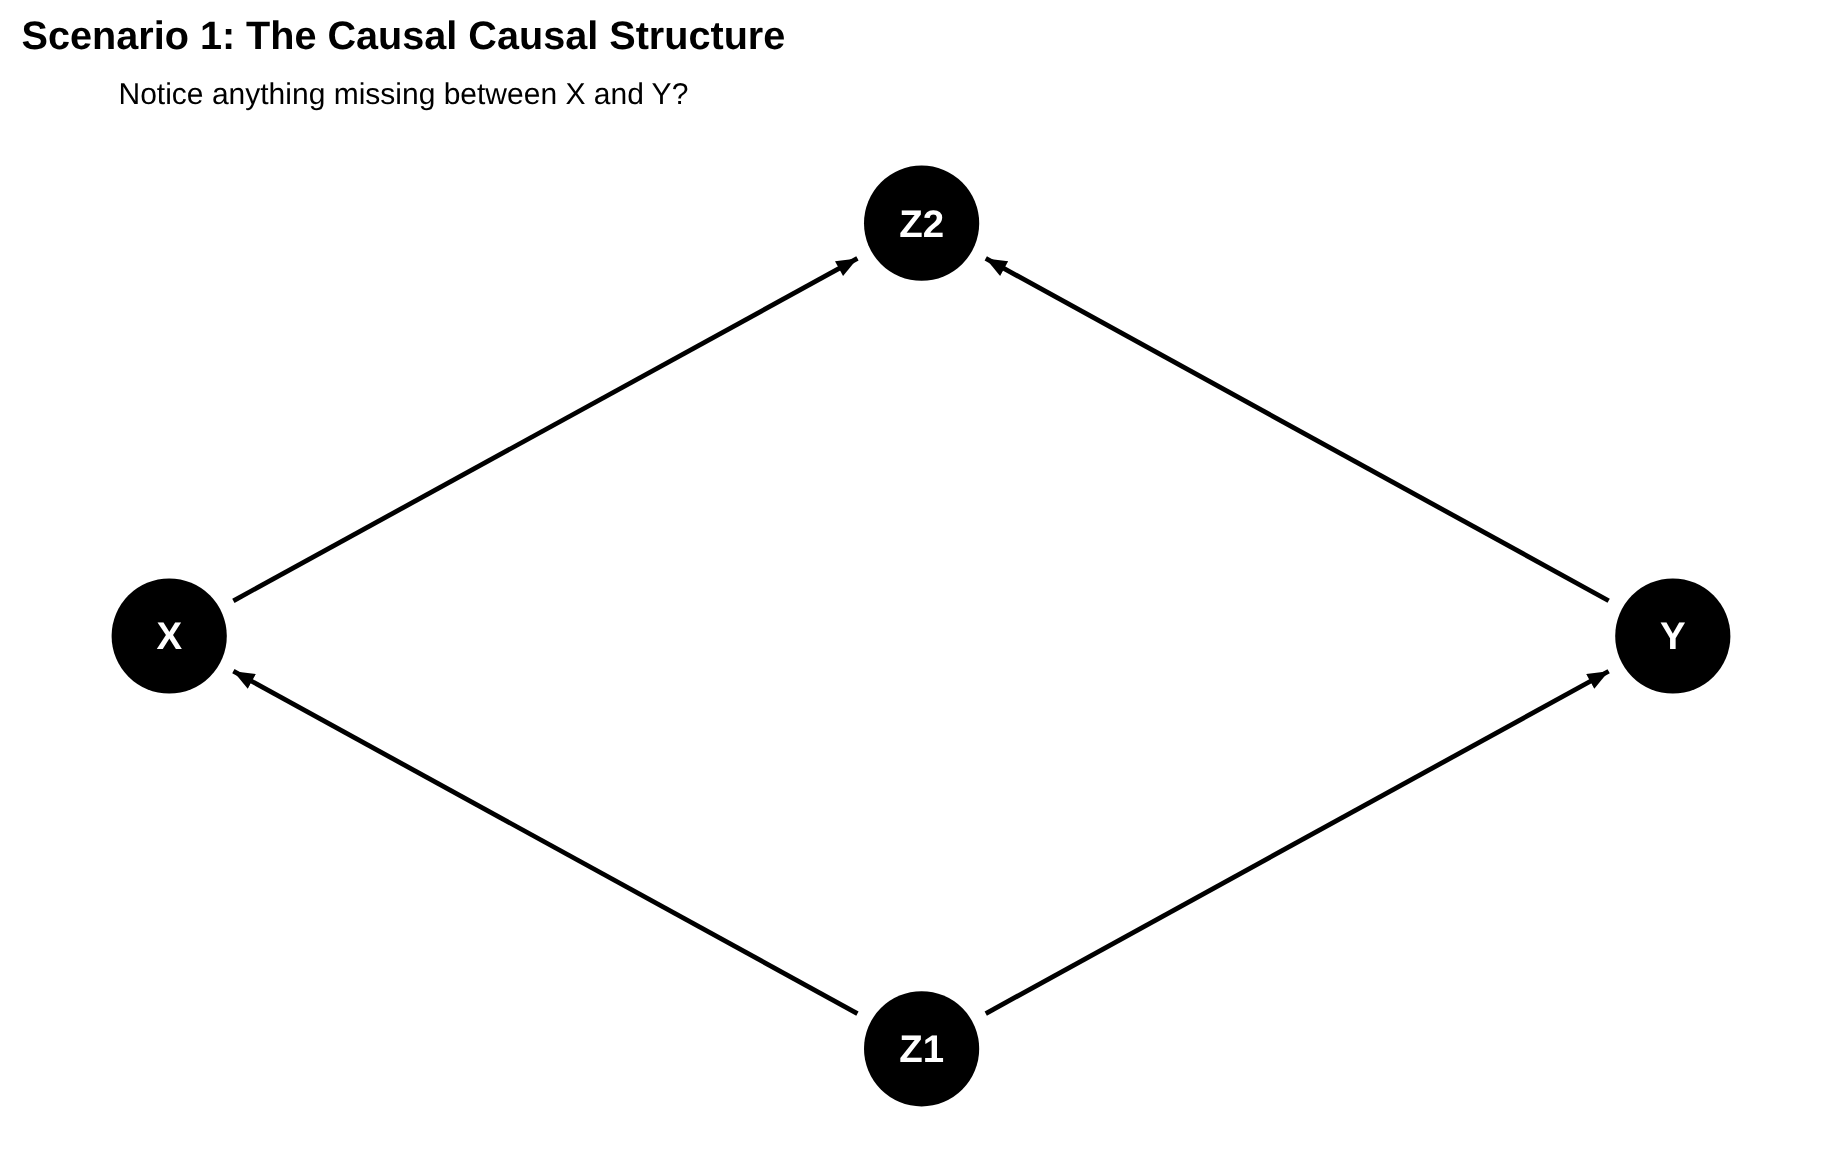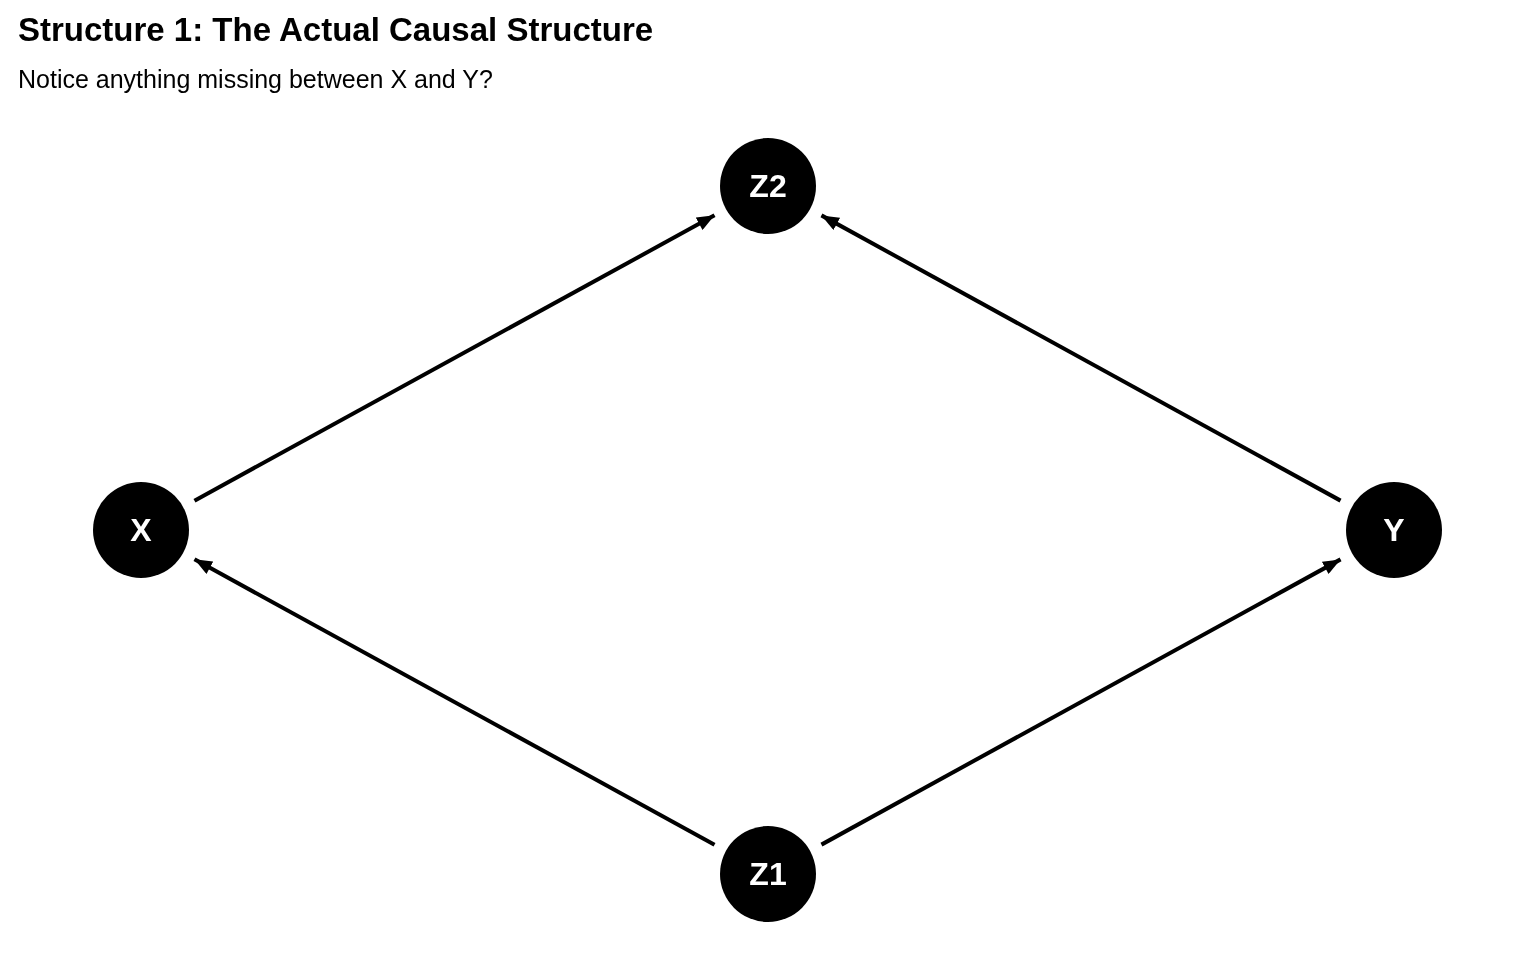--- a/index.html
+++ b/index.html
@@ -29,40 +29,41 @@
     line-height: 40px;
     letter-spacing: 0px;
     color: #000000;
   }
   .subtitle {
     margin-top: 14px;
     font-size: 25px;
     font-weight: 400;
     line-height: 30px;
     color: #000000;
+    text-align: center;
   }
   .diagram-svg {
     position: absolute;
     left: 0;
     top: 0;
     width: 1536px;
     height: 960px;
   }
   .node-label-text {
     font-family: "Liberation Sans", sans-serif;
     font-weight: 700;
     pointer-events: none;
   }
 </style>
 </head>
 <body>
 
 <div class="page">
   <div class="header">
-    <div class="title">Structure 1: The Actual Causal Structure</div>
+    <div class="title">Scenario 1: The Causal Causal Structure</div>
     <div class="subtitle">Notice anything missing between X and Y?</div>
   </div>
 
   <svg class="diagram-svg" xmlns="http://www.w3.org/2000/svg" viewBox="0 0 1536 960">
       <defs>
         <marker id="arrowhead" markerUnits="userSpaceOnUse" markerWidth="18" markerHeight="14" viewBox="0 0 10 8" refX="10" refY="4" orient="auto">
           <path d="M0,0 L10,4 L0,8 Z" fill="#000000"></path>
         </marker>
       </defs>
       <line x1="194.47975584590134" y1="500.65863475121205" x2="714.5202441540987" y2="215.34136524878798" stroke="#000000" stroke-width="4" marker-end="url(#arrowhead)"></line>

